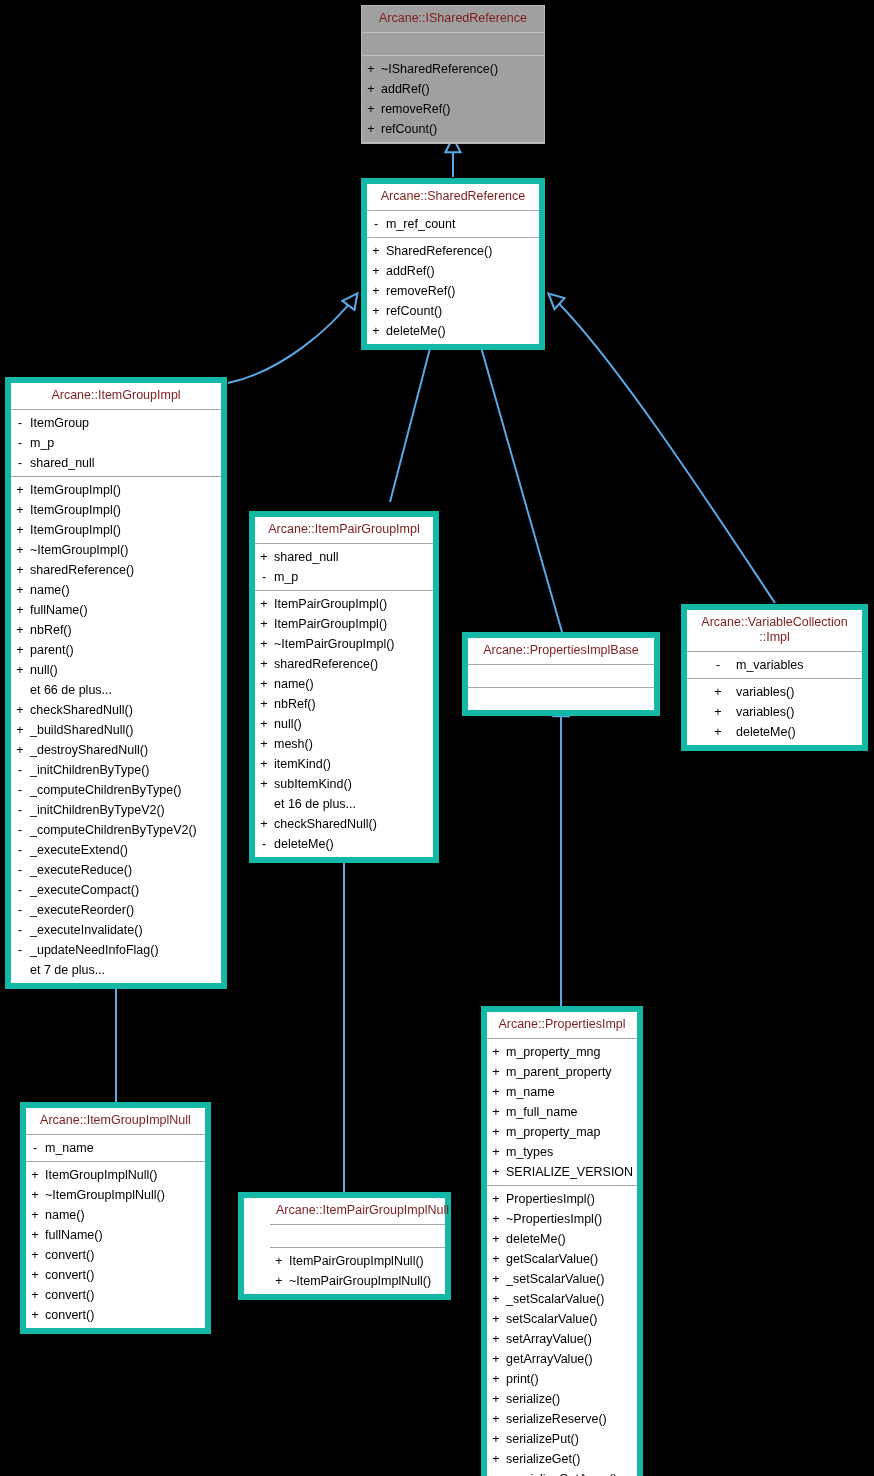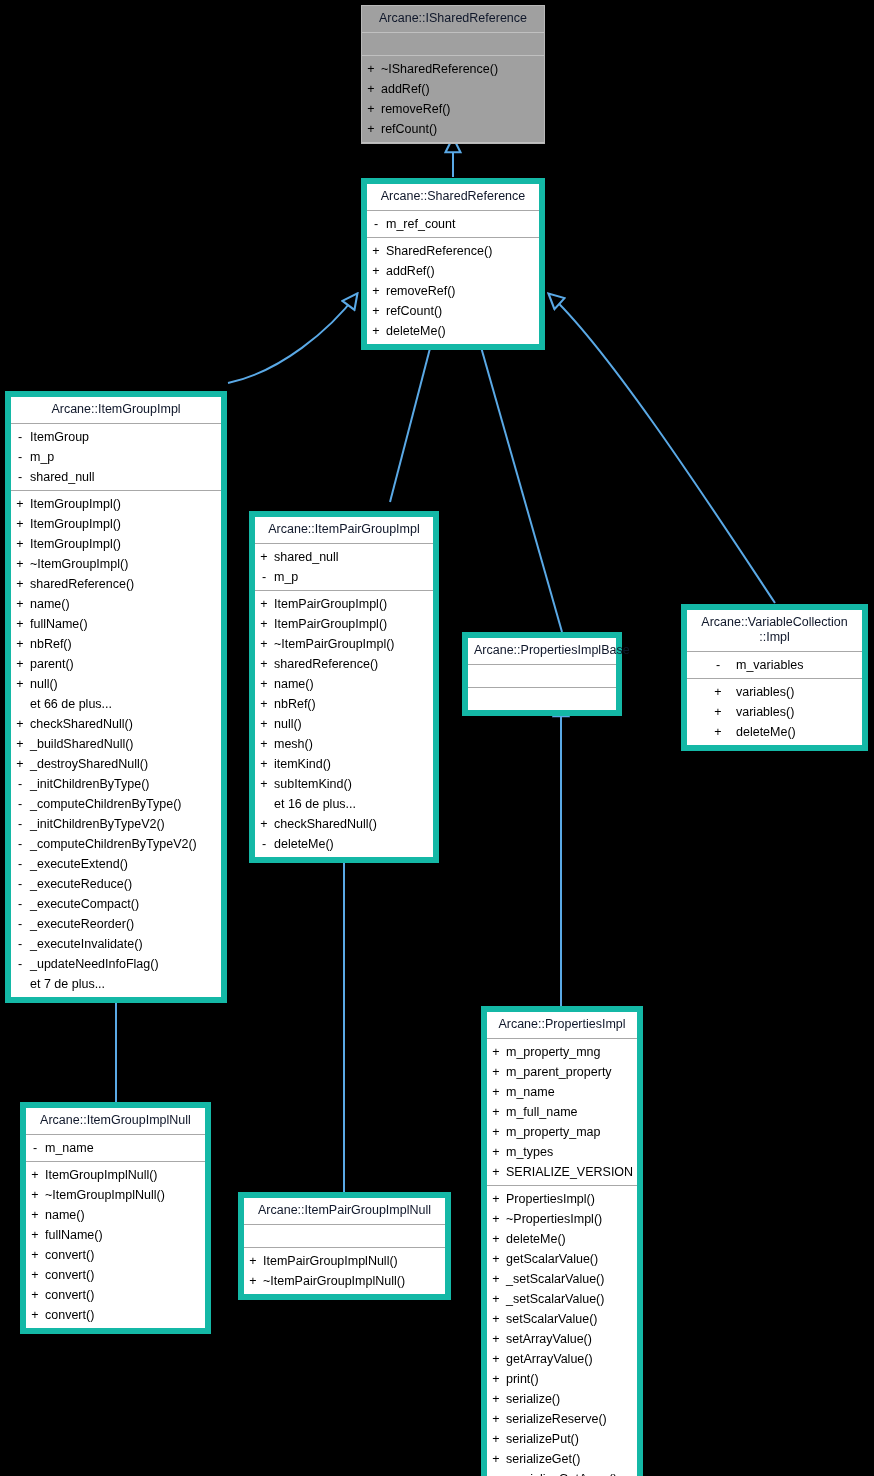--- a/index.html
+++ b/index.html
@@ -29,21 +29,21 @@
     border: 6px solid #14b8a6;
     z-index: 2;
   }
   .uml-box.highlight {
     background: #a0a0a0;
     border: 1px solid #b8b8b8;
   }
   .uml-title {
     text-align: center;
     font-size: 12.5px;
-    color: #0f172a;
+    color: #7f1d1d;
     line-height: 15px;
     padding: 5px 6px 6px 6px;
     border-bottom: 1px solid #a8a8a8;
     white-space: pre-line;
   }
   .uml-box.highlight .uml-title {
     border-bottom: 1px solid #c0c0c0;
   }
   .uml-section {
     border-bottom: 1px solid #a8a8a8;
@@ -172,21 +172,21 @@
         <span class="uml-vis">+</span>
         <span class="uml-name">refCount()</span>
       </div>
       <div class="uml-row">
         <span class="uml-vis">+</span>
         <span class="uml-name">deleteMe()</span>
       </div>
     </div>
   </div>
 
-  <div class="uml-box" style="left:5px; top:391px; width:222px;">
+  <div class="uml-box" style="left:5px; top:377px; width:222px;">
     <div class="uml-title">Arcane::ItemGroupImpl</div>
     <div class="uml-section">
       <div class="uml-row">
         <span class="uml-vis">-</span>
         <span class="uml-name">ItemGroup</span>
       </div>
       <div class="uml-row">
         <span class="uml-vis">-</span>
         <span class="uml-name">m_p</span>
       </div>
@@ -360,21 +360,21 @@
           <span class="uml-vis">+</span>
           <span class="uml-name">checkSharedNull()</span>
         </div>
       <div class="uml-row">
           <span class="uml-vis">-</span>
           <span class="uml-name">deleteMe()</span>
         </div>
     </div>
   </div>
 
-  <div class="uml-box" style="left:462px; top:632px; width:160px;">
+  <div class="uml-box" style="left:462px; top:632px; width:198px;">
     <div class="uml-title">Arcane::PropertiesImplBase</div>
     <div class="uml-section empty"></div>
     <div class="uml-section empty last"></div>
   </div>
 
   <div class="uml-box centered" style="left:681px; top:604px; width:187px;">
     <div class="uml-title">Arcane::VariableCollection
 ::Impl</div>
     <div class="uml-section">
       <div class="uml-row">
@@ -435,21 +435,21 @@
           <span class="uml-vis">+</span>
           <span class="uml-name">convert()</span>
         </div>
       <div class="uml-row">
           <span class="uml-vis">+</span>
           <span class="uml-name">convert()</span>
         </div>
     </div>
   </div>
 
-  <div class="uml-box" style="left:238px; top:1192px; width:213px;">
+  <div class="uml-box" style="left:238px; top:1192px; width:213px;padding-left:26px;">
     <div class="uml-title">Arcane::ItemPairGroupImplNull</div>
     <div class="uml-section empty"></div>
     <div class="uml-section last">
       <div class="uml-row">
           <span class="uml-vis">+</span>
           <span class="uml-name">ItemPairGroupImplNull()</span>
         </div>
       <div class="uml-row">
           <span class="uml-vis">+</span>
           <span class="uml-name">~ItemPairGroupImplNull()</span>

